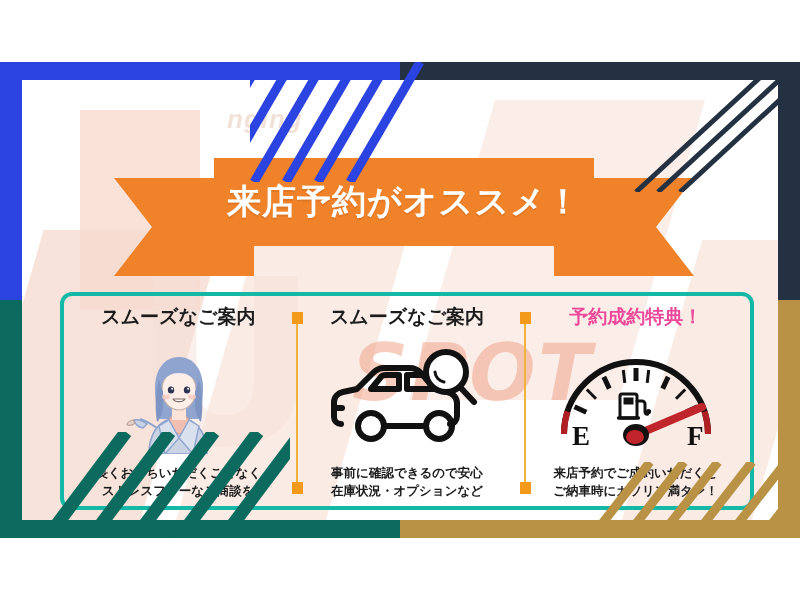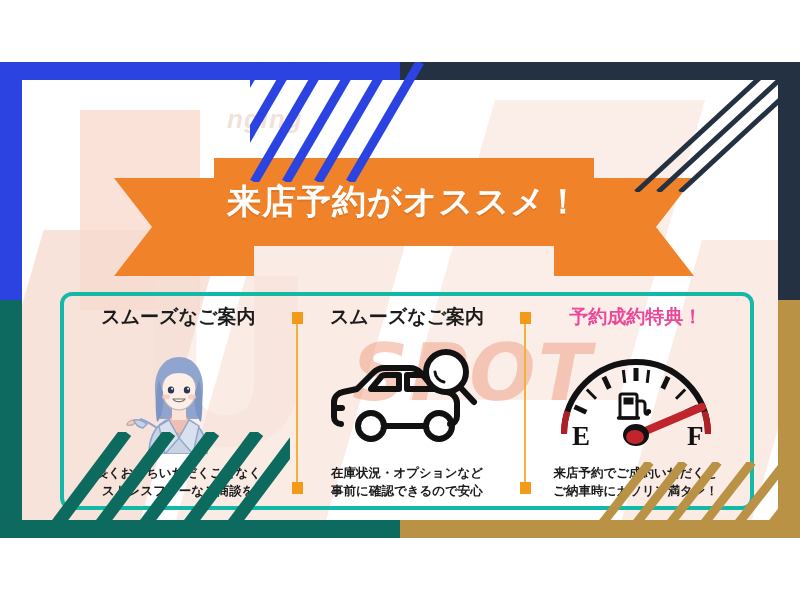--- a/index.html
+++ b/index.html
@@ -223,22 +223,22 @@
               </g>
 
               <g fill="none" stroke="#111111" stroke-width="6" stroke-linecap="round">
                 <circle cx="119" cy="26" r="20" fill="#ffffff"></circle>
                 <path d="M133 41l14 15"></path>
               </g>
               <path d="M108 26a11 11 0 0 0 9 10" fill="none" stroke="#111111" stroke-width="3" stroke-linecap="round"></path>
             </svg>
           </div>
           <div class="col-desc">
+            <div>事前に確認できるので安心</div>
             <div>在庫状況・オプションなど</div>
-            <div>事前に確認できるので安心</div>
           </div>
         </div>
 
         <div class="divider d2">
           <span class="cap"></span>
           <span class="bar"></span>
           <span class="cap"></span>
         </div>
 
         <div class="col">

